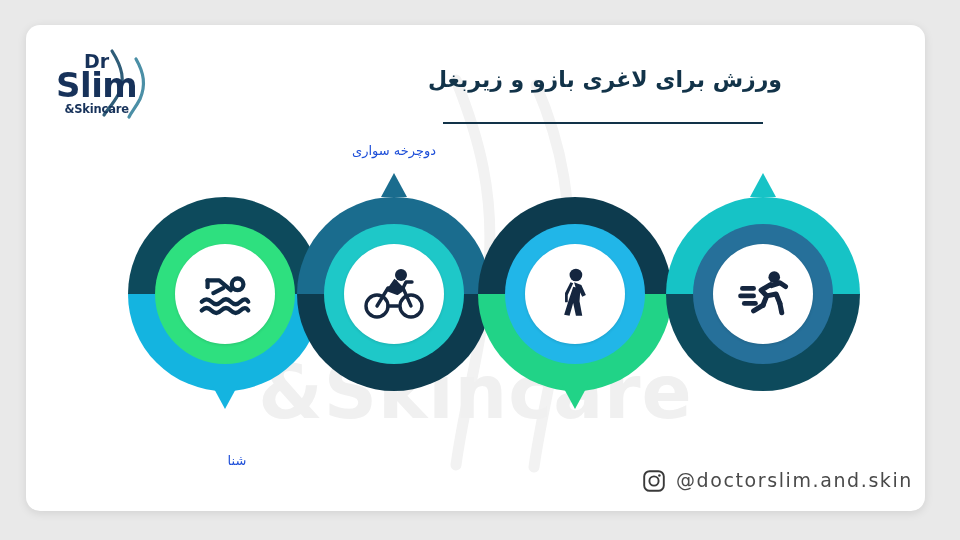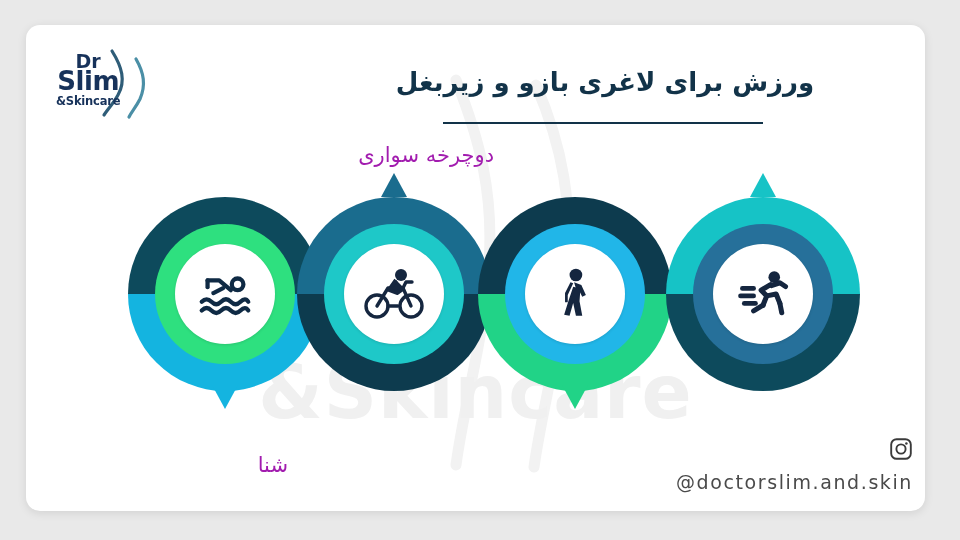--- a/index.html
+++ b/index.html
@@ -69,32 +69,32 @@
   }
   #logo-wordmark {
     position: absolute;
     left: 10px;
     top: 16px;
     color: #17325a;
     font-weight: bold;
     line-height: 0.92;
   }
   #logo-dr  { font-size: 19px; }
-  #logo-slim{ font-size: 26px; letter-spacing: -0.5px; }
+  #logo-slim{ font-size: 34px; letter-spacing: -0.5px; }
   #logo-sub { font-size: 11.5px; font-weight: bold; letter-spacing: -0.2px; margin-top: 2px; }
 
   
   #title {
     position: absolute;
     right: 40px;
     top: 42px;
     width: 560px;
     text-align: center;
     direction: rtl;
-    font-size: 26px;
+    font-size: 22px;
     font-weight: bold;
     color: #123349;
     font-family: "DejaVu Sans", "Liberation Sans", sans-serif;
   }
   #title-rule {
     position: absolute;
     right: 162px;
     top: 97px;
     width: 320px;
     height: 2px;
@@ -158,37 +158,36 @@
   }
   .pointer.up {
     top: -24px;
     border-bottom-width: 24px;
     border-bottom-style: solid;
   }
 
   
   .label {
     position: absolute;
-    text-align: right;
+    text-align: center;
     direction: rtl;
-    font-size: 21px;
-    color: #a21caf;
+    font-size: 13px;
+    color: #1d4ed8;
     font-family: "DejaVu Sans", "Liberation Sans", sans-serif;
     white-space: nowrap;
   }
 
   
   #insta {
     position: absolute;
     right: 12px;
     bottom: 18px;
     display: flex;
-    align-items: flex-end;
+    align-items: flex-start;
     gap: 10px;
-    flex-direction: column;
   }
   #insta-handle {
     font-size: 19px;
     color: #4a4a4a;
     letter-spacing: 1.6px;
     font-family: "DejaVu Sans", "Liberation Sans", sans-serif;
   }
 </style>
 </head>
 <body style="background: rgb(233, 233, 233);">
@@ -232,21 +231,21 @@
             <path d="M14 18 h12 l12 10"></path>
             <path d="M14 18 v7"></path>
             <path d="M20 31 l10 -5"></path>
             <circle cx="45" cy="22" r="6" fill="none"></circle>
             <path d="M8 40 q5 -5 10 0 t10 0 t10 0 t10 0 t8 0"></path>
             <path d="M8 49 q5 -5 10 0 t10 0 t10 0 t10 0 t8 0"></path>
           </g>
         </svg>
       </div>
     </div>
-    <div class="label" style="left:108px; top:428px; width:154px;">شنا</div>
+    <div class="label" style="left:134px; top:428px; width:154px;">شنا</div>
 
     <div class="node" id="node-1" style="left:271px; top:172px;">
       <div class="outer">
         <div class="half-top" style="background: rgb(26, 108, 142);"></div>
         <div class="half-bot" style="background: rgb(13, 59, 78);"></div>
       </div>
       <div class="pointer up" style="border-bottom-color: rgb(26, 108, 142);"></div>
       <div class="ring" style="background: rgb(30, 200, 200);"></div>
       <div class="inner" style="background: rgb(255, 255, 255);">
         <svg width="64" height="64" viewBox="0 0 64 64">

